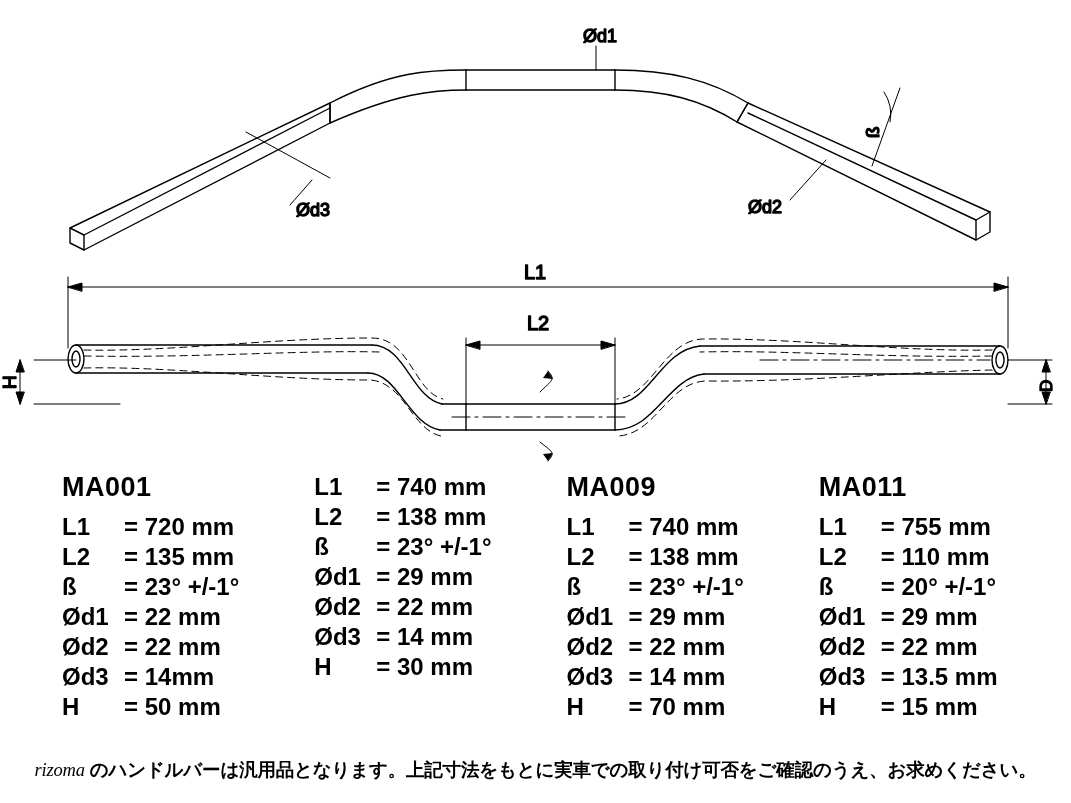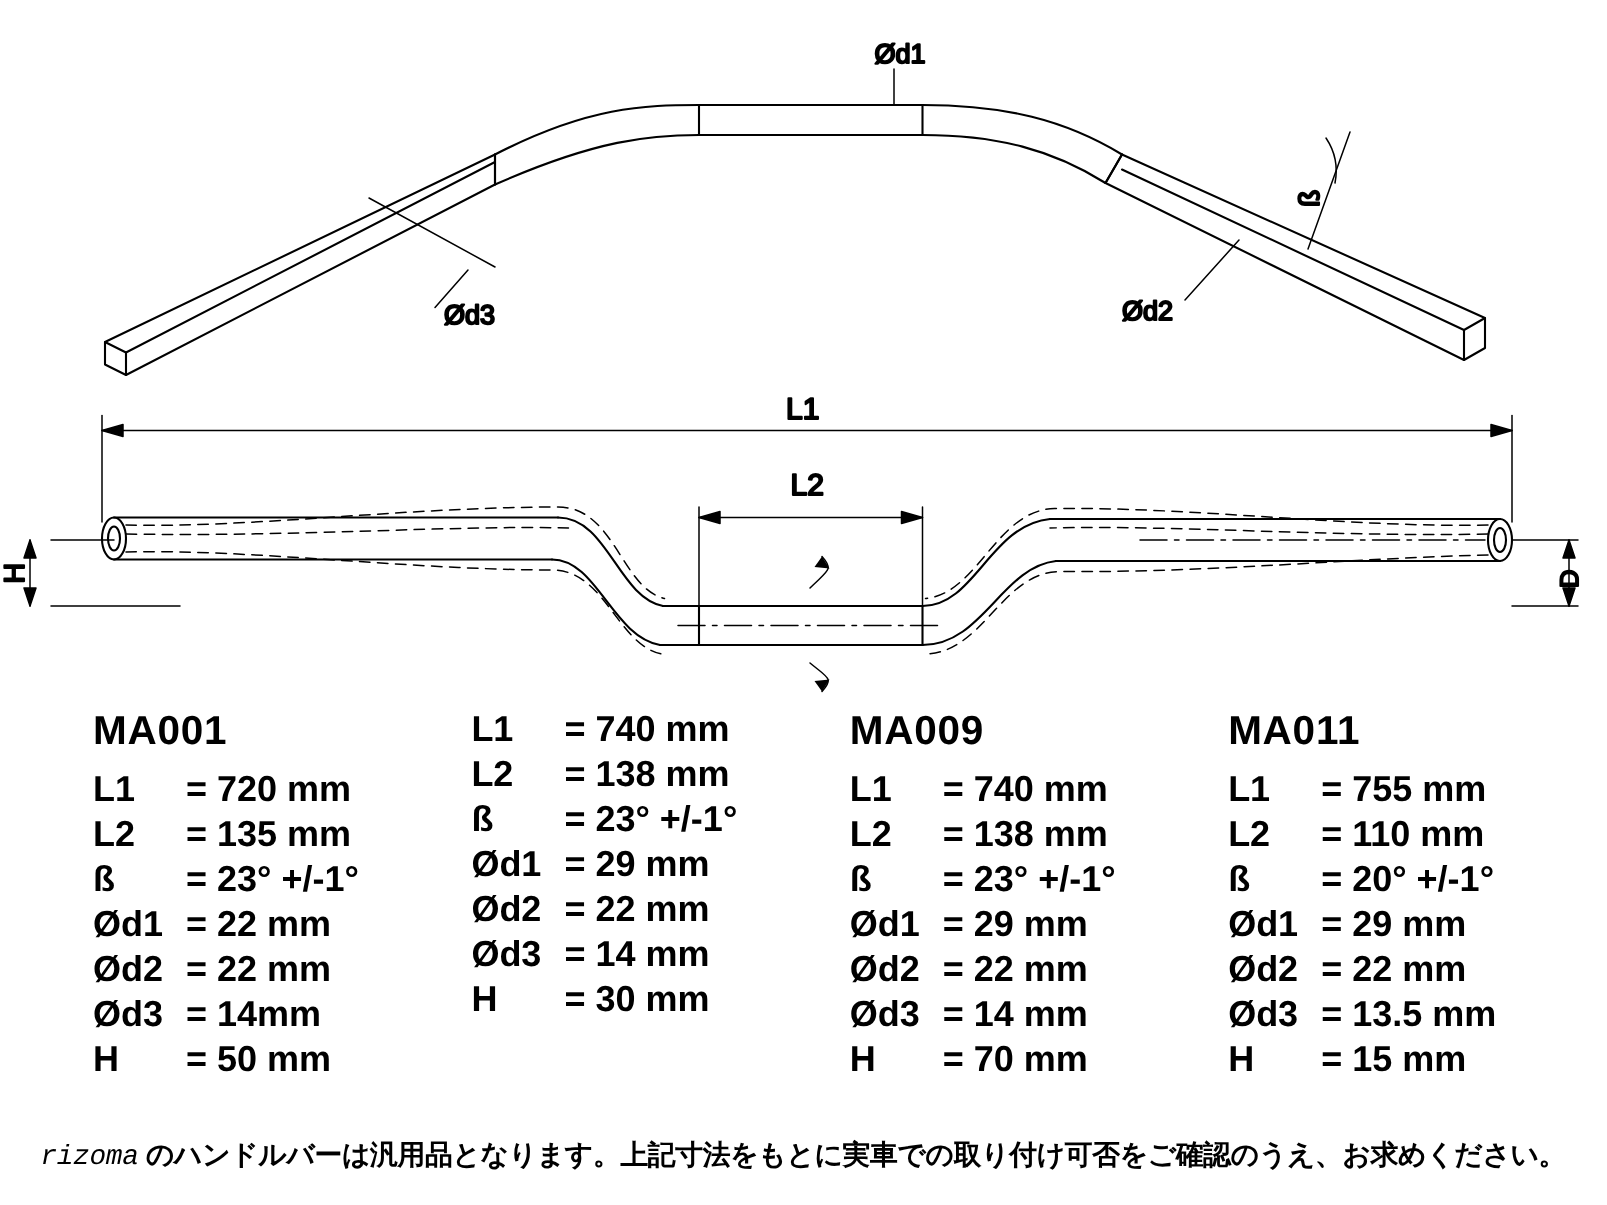--- a/index.html
+++ b/index.html
@@ -74,21 +74,21 @@
     left: 0;
     top: 757px;
     width: 1071px;
     text-align: center;
     font-size: 18.5px;
     font-weight: bold;
     letter-spacing: -0.2px;
     white-space: nowrap;
   }
   .footnote .brand {
-    font-family: Liberation Mono, monospace;
+    font-family: Liberation Serif, serif;
     font-style: italic;
     font-weight: normal;
   }
   svg text {
     font-family: "Liberation Sans", sans-serif;
     fill: #000;
   }
 </style>
 </head>
 <body>

